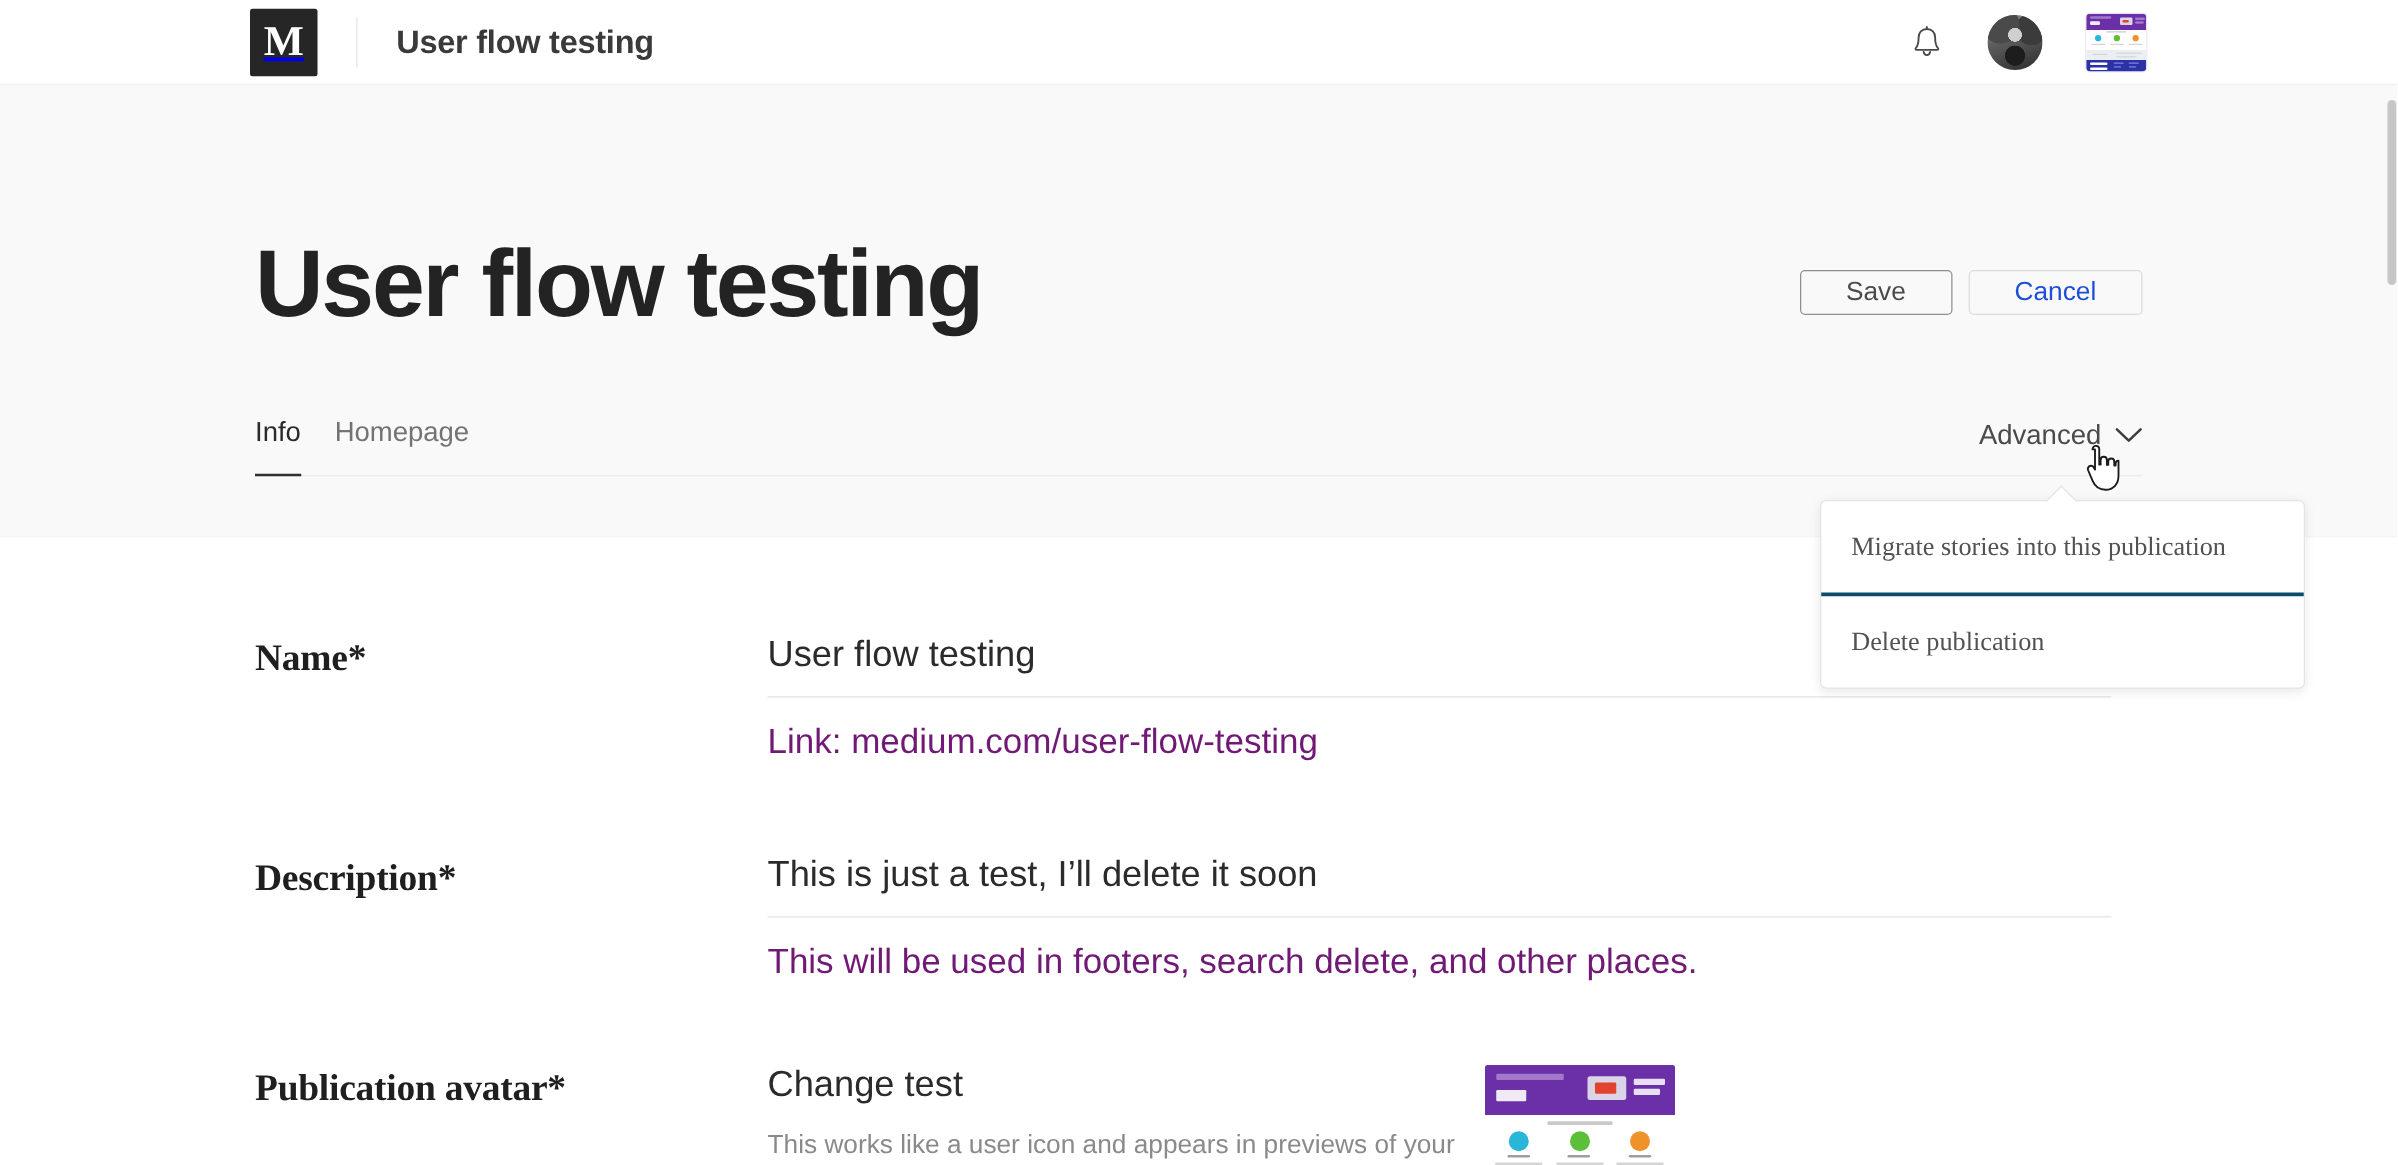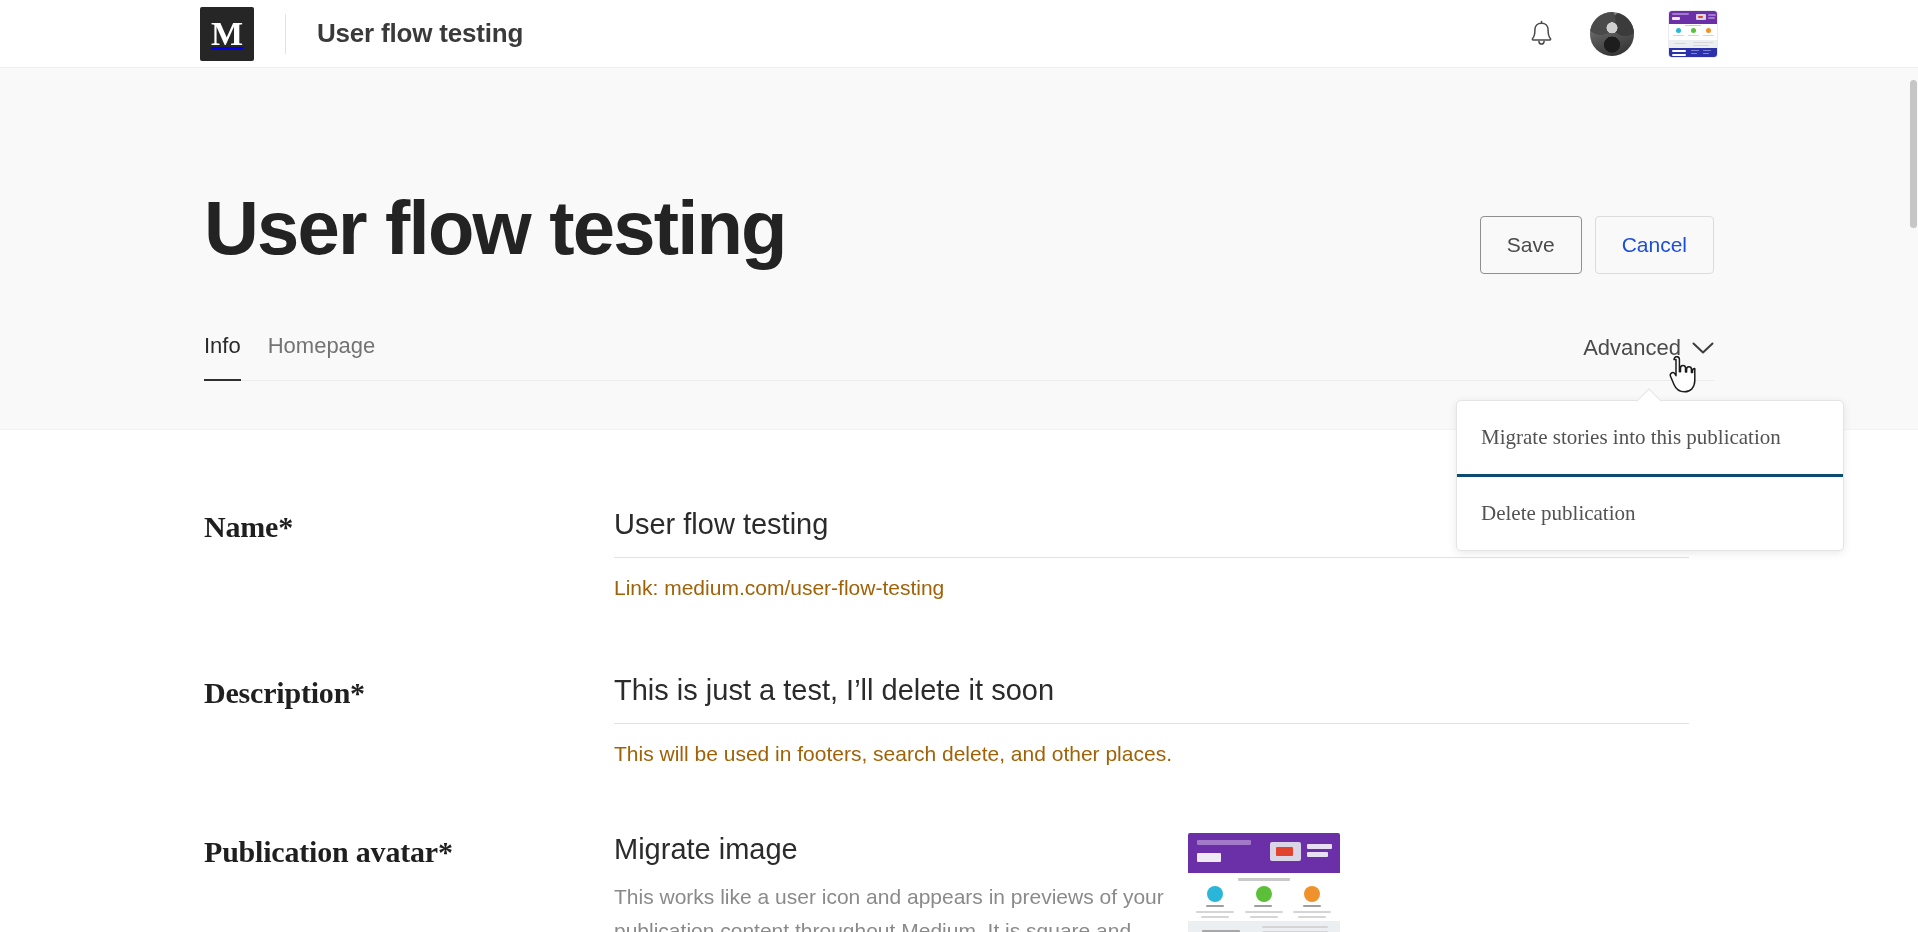--- a/index.html
+++ b/index.html
@@ -149,22 +149,22 @@
     white-space: nowrap;
   }
   .title-actions {
     position: absolute;
     right: 0;
     top: 148px;
     display: flex;
     gap: 13px;
   }
   .btn {
-    height: 58px;
-    padding: 0 26px;
+    height: 36px;
+    padding: 0 36px;
     border-radius: 4px;
     background: transparent;
     font-size: 21px;
     color: #575757;
     font-family: "Liberation Sans", sans-serif;
     cursor: pointer;
     display: flex;
     align-items: center;
     justify-content: center;
     white-space: nowrap;
@@ -307,22 +307,22 @@
     font-size: 29px;
     color: #2b2b2b;
     padding-bottom: 16px;
     border-bottom: 1px solid #e2e2e2;
     max-width: 1075px;
     cursor: text;
     white-space: nowrap;
     overflow: hidden;
   }
   .field-hint {
-    font-size: 21px;
-    color: #a16207;
+    font-size: 28px;
+    color: #701a75;
     padding-top: 16px;
     line-height: 1.35;
   }
   .field-name { padding-top: 2px; }
   .row-gap-1 { height: 72px; }
   .row-gap-2 { height: 64px; }
 
   .change-image {
     font-size: 29px;
     color: #2b2b2b;
@@ -480,21 +480,21 @@
         <div class="field-value">This is just a test, I’ll delete it soon</div>
         <div class="field-hint">This will be used in footers, search delete, and other places.</div>
       </div>
     </div>
 
     <div class="row-gap-2"></div>
 
     <div class="field">
       <div class="field-label">Publication avatar*</div>
       <div class="field-body">
-        <div class="change-image">Migrate image</div>
+        <div class="change-image">Change test</div>
         <div class="avatar-desc">This works like a user icon and appears in previews of your publication content throughout Medium. It is square and should be at least 60×60px in size.</div>
       </div>
 
       <div class="site-thumb avatar-preview">
         <div class="st-header" style="height:40px;">
           <div class="st-hdr-title" style="left:9px;top:7px;width:54px;height:5px;"></div>
           <div class="st-hdr-btn" style="left:9px;top:20px;width:24px;height:9px;"></div>
           <div class="st-hdr-badge" style="left:82px;top:9px;width:31px;height:19px;border-radius:2px;"></div>
           <div class="st-hdr-red" style="left:88px;top:14px;width:17px;height:9px;"></div>
           <div class="st-hdr-title" style="left:119px;top:11px;width:25px;height:5px;background:#e8e0f2;"></div>

